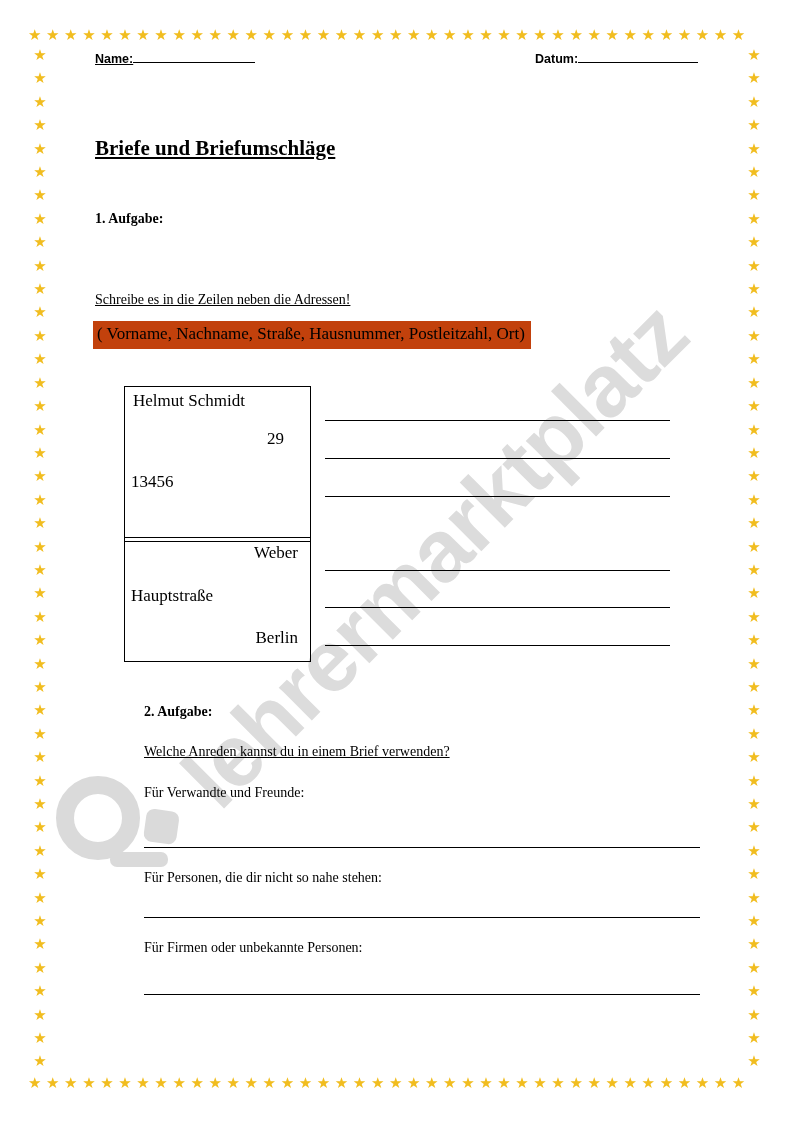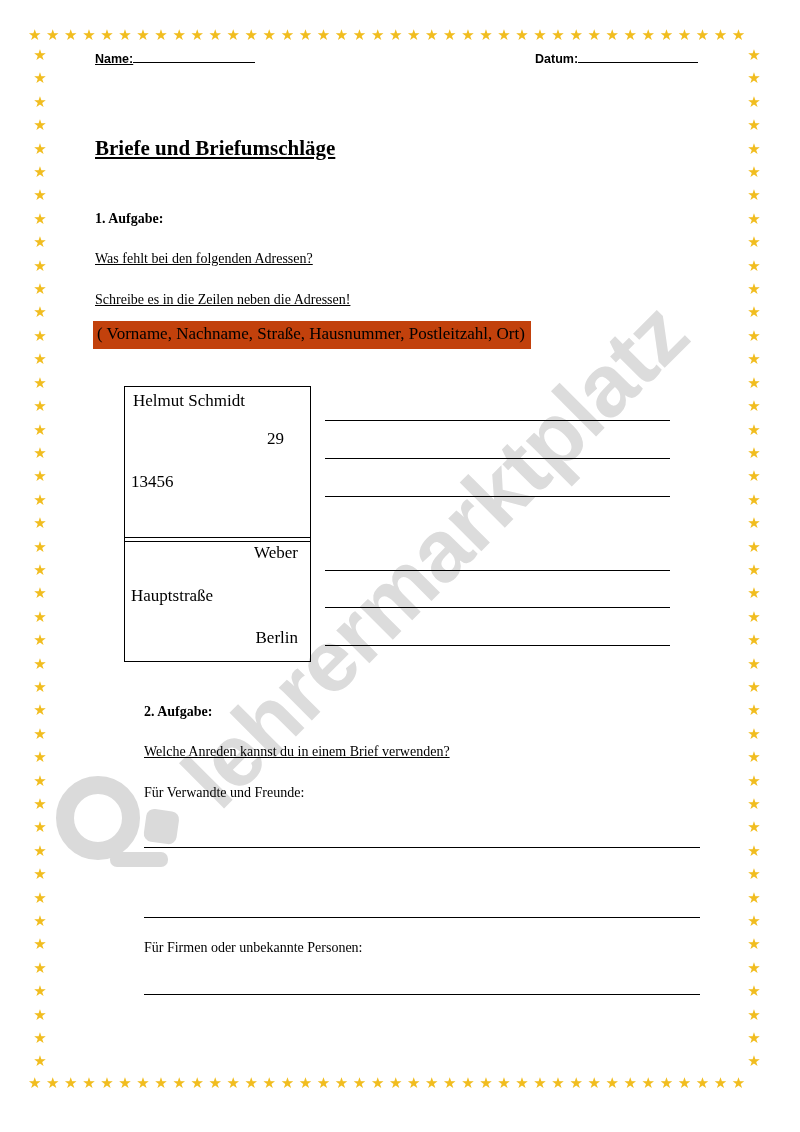--- a/index.html
+++ b/index.html
@@ -133,21 +133,20 @@
     <div class="abs sans-label" style="left:95px; top:50px;text-decoration:underline;">
       <span>Name:</span><span class="fill" style="width:122px;"></span>
     </div>
     <div class="abs sans-label" style="left:535px; top:50px;">
       <span>Datum:</span><span class="fill" style="width:120px;"></span>
     </div>
 
     <div class="abs title" style="left:95px; top:136px;">Briefe und Briefumschläge</div>
 
     <div class="abs t17 bold" style="left:95px; top:211px;">1. Aufgabe:</div>
-    <div class="abs t17 underline" style="left:95px; top:251px;">Was fehlt bei den folgenden Adressen?</div>
     <div class="abs t17 underline" style="left:95px; top:292px;">Schreibe es in die Zeilen neben die Adressen!</div>
     <div class="abs hint" style="left:93px; top:321px;">( Vorname, Nachname, Straße, Hausnummer, Postleitzahl, Ort)</div>
 
     <div class="addr-box" style="top:386px; height:156px;">
       <span style="left:8px; top:4px;">Helmut Schmidt</span>
       <span style="left:142px; top:42px;">29</span>
       <span style="left:6px; top:85px;">13456</span>
     </div>
     <div class="ans-line" style="top:420px;"></div>
     <div class="ans-line" style="top:458px;"></div>
@@ -161,19 +160,20 @@
     <div class="ans-line" style="top:570px;"></div>
     <div class="ans-line" style="top:607px;"></div>
     <div class="ans-line" style="top:645px;"></div>
 
     <div class="abs t17 bold" style="left:144px; top:704px;">2. Aufgabe:</div>
     <div class="abs t17 underline" style="left:144px; top:744px;">Welche Anreden kannst du in einem Brief verwenden?</div>
 
     <div class="abs t17" style="left:144px; top:785px;">Für Verwandte und Freunde:</div>
     <div class="long-line" style="top:847px;"></div>
 
+    <div class="abs t17" style="left:144px; top:870px;">Für Personen, die dir nicht so nahe stehen:</div>
     <div class="long-line" style="top:917px;"></div>
 
     <div class="abs t17" style="left:144px; top:940px;">Für Firmen oder unbekannte Personen:</div>
     <div class="long-line" style="top:994px;"></div>
 
   </div>
 </div>
 
 </body></html>

